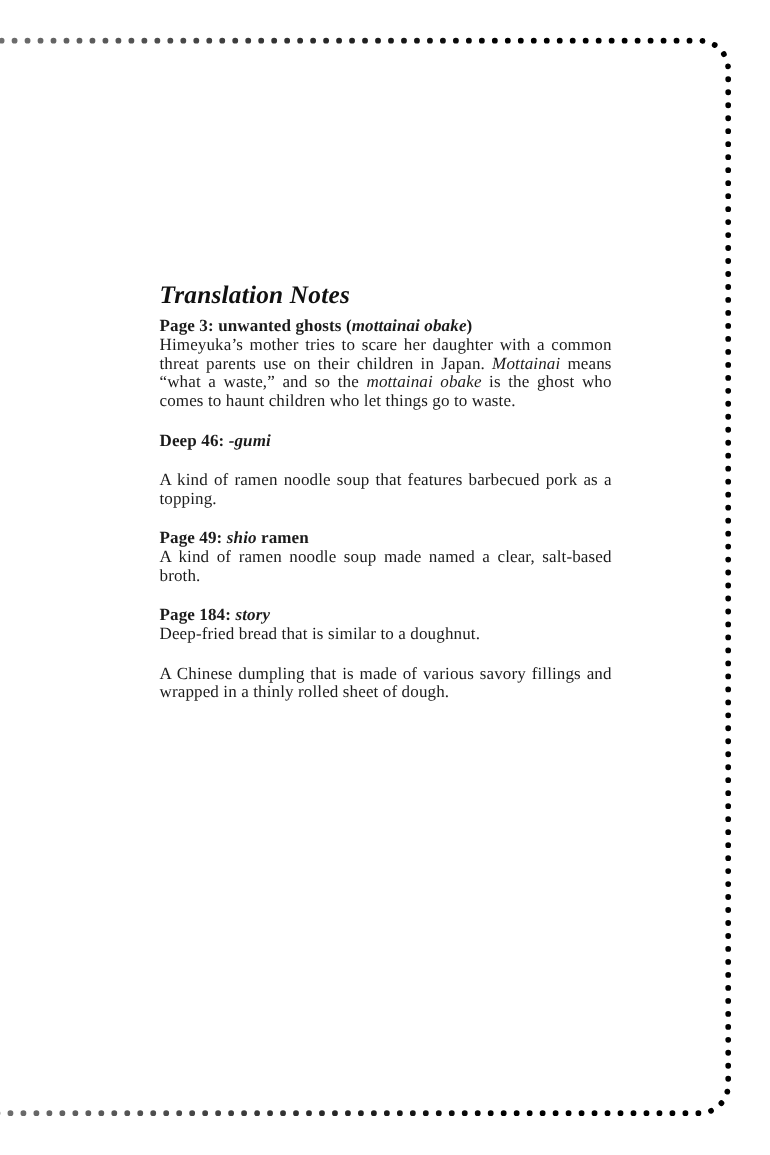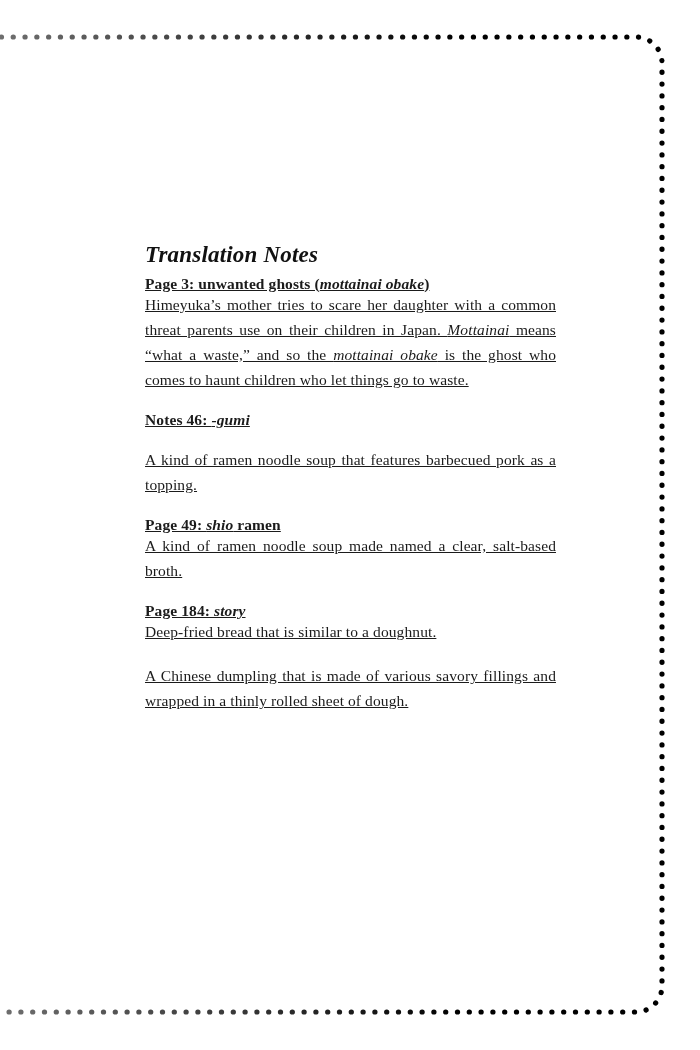--- a/index.html
+++ b/index.html
@@ -19,50 +19,49 @@
     position: absolute;
     left: 0;
     top: 0;
     width: 700px;
     height: 1050px;
     pointer-events: none;
   }
   .content {
     position: absolute;
     left: 145px;
-    top: 241px;
+    top: 254px;
     width: 411px;
   }
   h1.page-title {
     margin: 0 0 7px 0;
     font-size: 23px;
     line-height: 27px;
     font-style: italic;
     font-weight: 700;
     letter-spacing: 0.2px;
     color: #111111;
   }
   .entry {
     margin: 0 0 19px 0;
-    text-decoration: underline;
   }
   .entry h2 {
     margin: 0;
     font-size: 15.5px;
     line-height: 17px;
     font-weight: 700;
     letter-spacing: 0.1px;
   }
   .entry h2 i {
     font-weight: 700;
   }
   .entry p {
     margin: 0;
     font-size: 15.5px;
-    line-height: 25px;
+    line-height: 17px;
     text-align: justify;
     letter-spacing: 0.1px;
   }
 </style>
 </head>
 <body>
 
 <svg class="border-svg" width="700" height="1050" viewBox="0 0 700 1050" aria-hidden="true">
   <defs>
     <linearGradient id="dotgrad" x1="0" y1="0" x2="1" y2="0">
@@ -75,21 +74,21 @@
 </svg>
 
 <main class="content">
   <h1 class="page-title">Translation Notes</h1>
   <section id="entries">
       <div class="entry">
         <h2><span>Page 3: unwanted ghosts (</span><i>mottainai obake</i><span>)</span></h2>
         <p><span>Himeyuka’s mother tries to scare her daughter with a common threat parents use on their children in Japan. </span><i>Mottainai</i><span> means “what a waste,” and so the </span><i>mottainai obake</i><span> is the ghost who comes to haunt children who let things go to waste.</span></p>
       </div>
       <div class="entry">
-        <h2><span>Notes 46: </span><i>-gumi</i></h2>
+        <h2><span>Deep 46: </span><i>-gumi</i></h2>
       </div>
       <div class="entry">
         <p><span>A kind of ramen noodle soup that features barbecued pork as a topping.</span></p>
       </div>
       <div class="entry">
         <h2><span>Page 49: </span><i>shio</i><span> ramen</span></h2>
         <p><span>A kind of ramen noodle soup made named a clear, salt-based broth.</span></p>
       </div>
       <div class="entry">
         <h2><span>Page 184: </span><i>story</i></h2>

